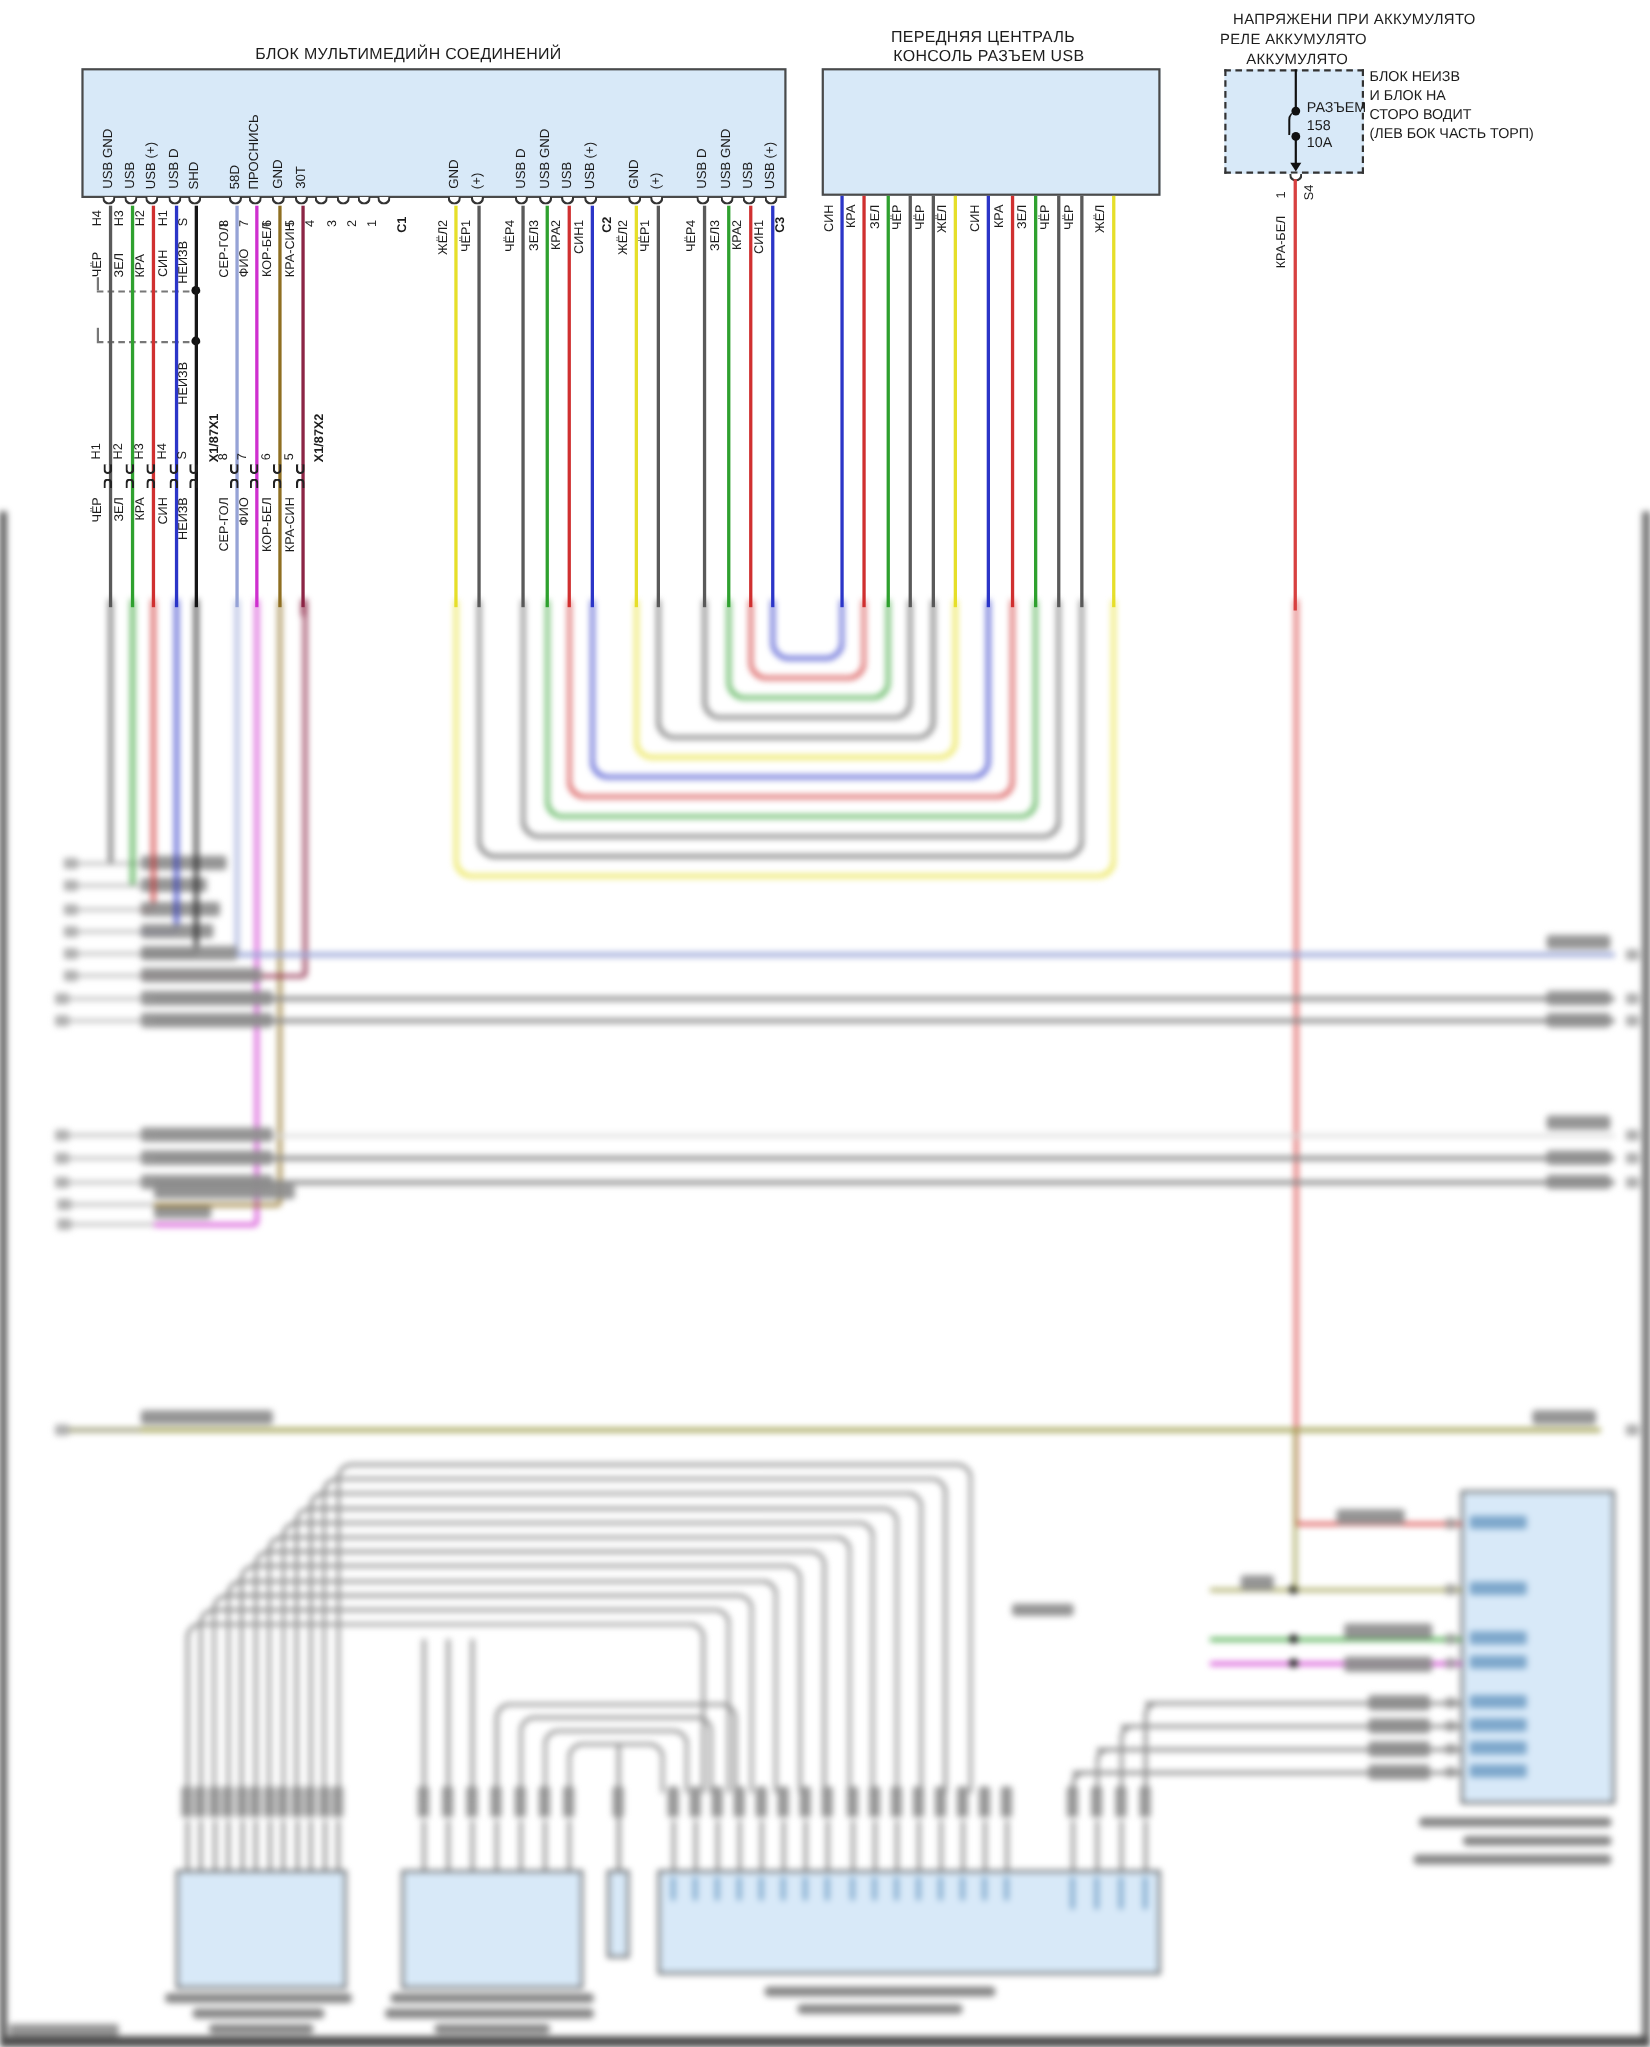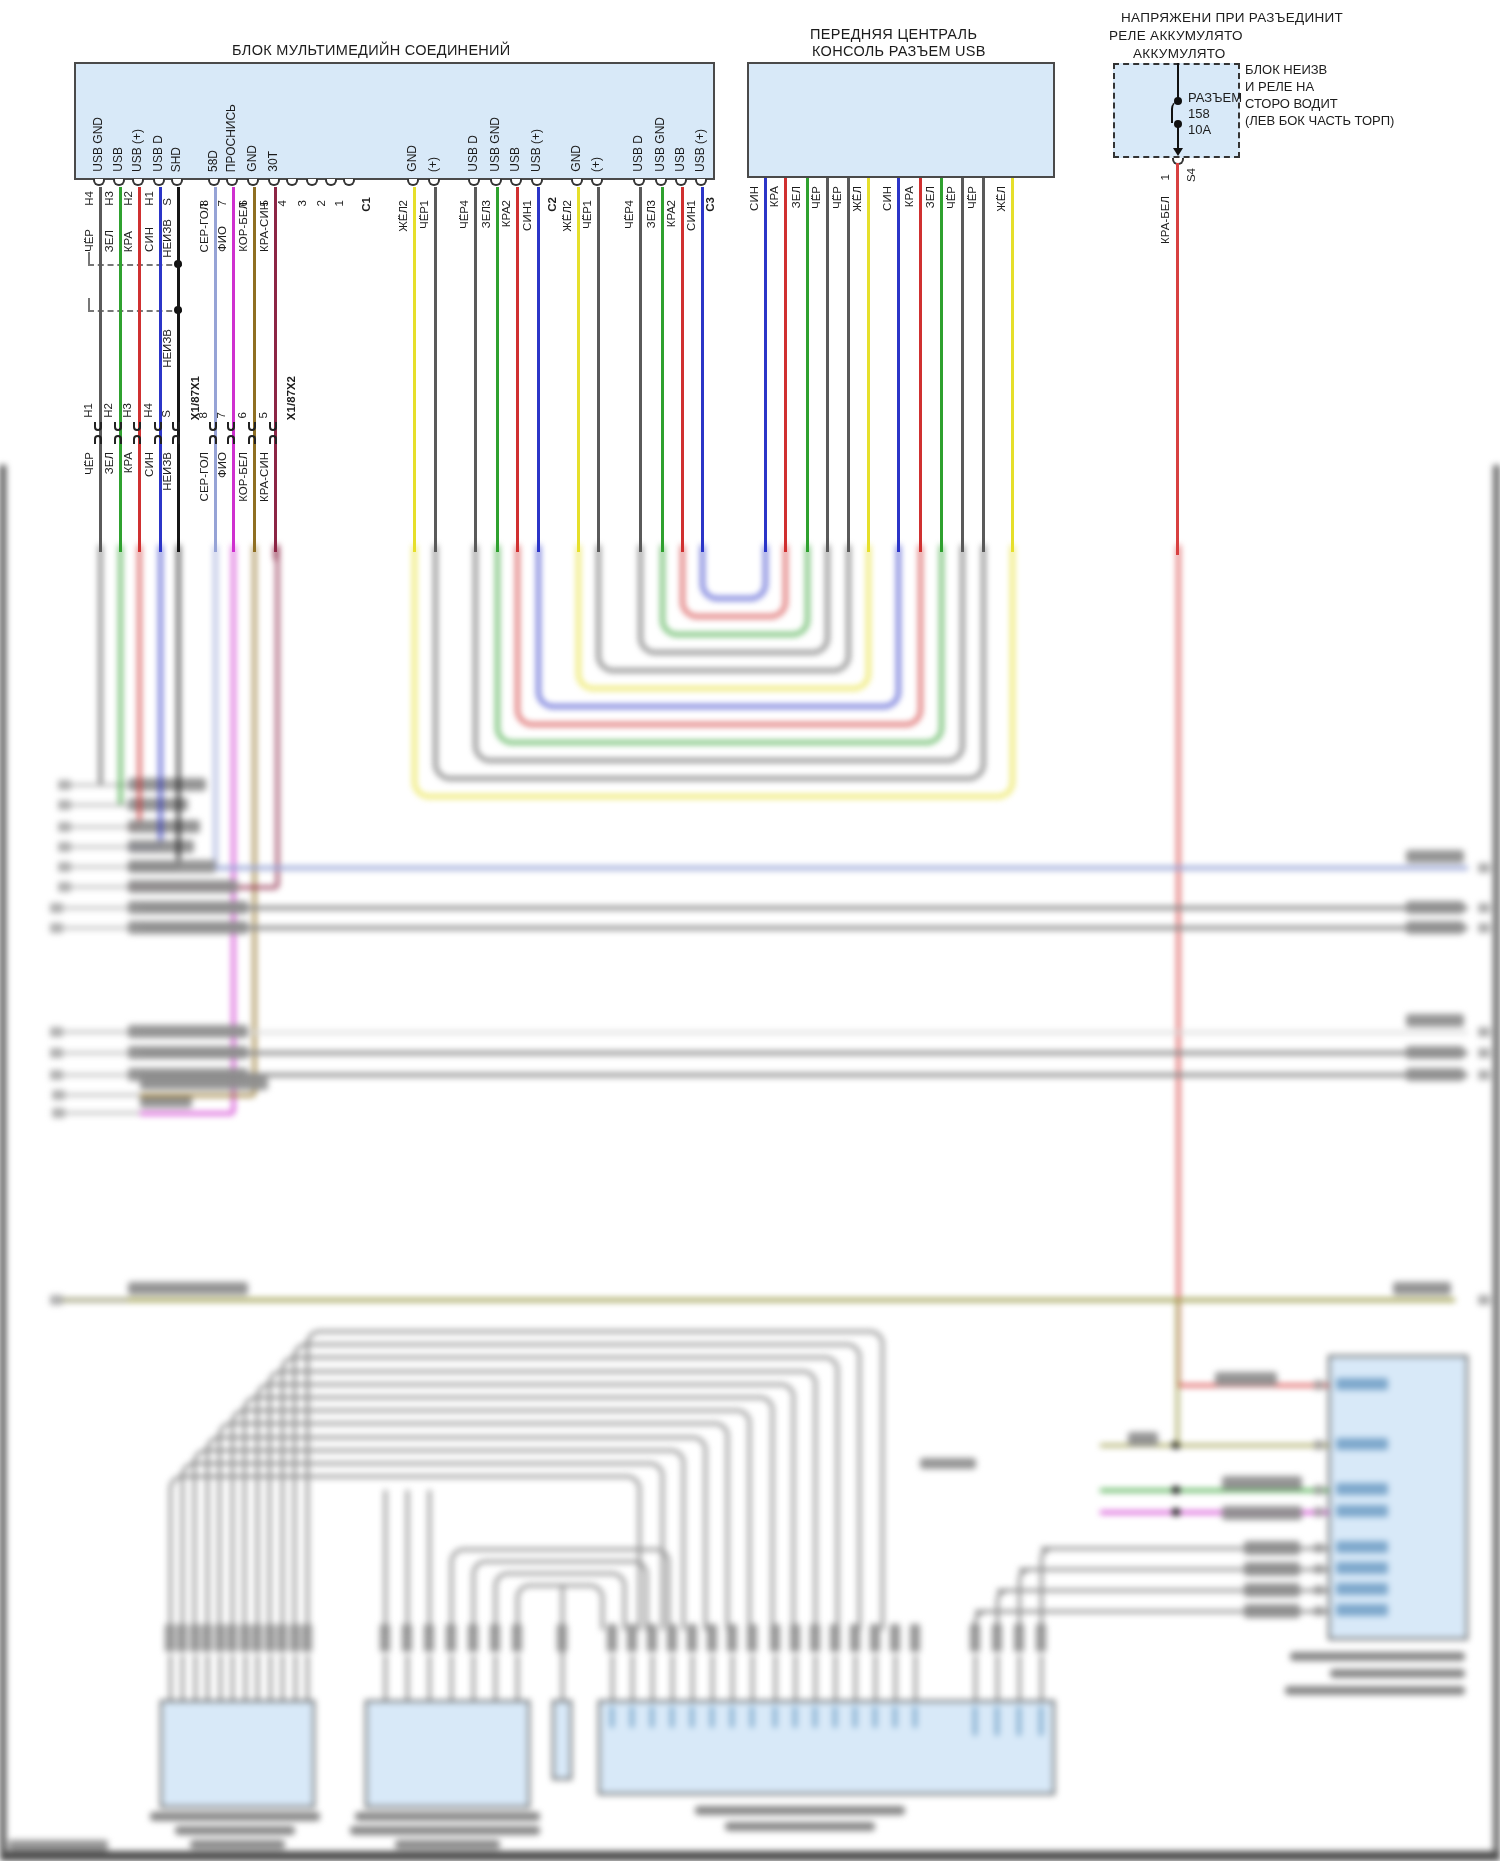--- a/index.html
+++ b/index.html
@@ -49,27 +49,27 @@
 
     <div class="title" style="left:232px;top:42px;">БЛОК МУЛЬТИМЕДИЙН СОЕДИНЕНИЙ</div>
 
     <div class="block" id="mm-block" style="left:74px;top:62px;width:641px;height:118px;"></div>
 
     <div class="title" style="left:810px;top:26px;">ПЕРЕДНЯЯ ЦЕНТРАЛЬ</div>
     <div class="title" style="left:812px;top:43px;">КОНСОЛЬ РАЗЪЕМ USB</div>
 
     <div class="block" id="console-block" style="left:747px;top:62px;width:308px;height:116px;"></div>
 
-    <div class="title" style="left:1121px;top:10px;font-size:13.5px;">НАПРЯЖЕНИ ПРИ РАЗЪЕДИНИТ</div>
+    <div class="title" style="left:1121px;top:10px;font-size:13.5px;">НАПРЯЖЕНИ ПРИ АККУМУЛЯТО</div>
     <div class="title" style="left:1109px;top:28px;font-size:13.5px;">РЕЛЕ АККУМУЛЯТО</div>
     <div class="title" style="left:1133px;top:46px;font-size:13.5px;">АККУМУЛЯТО</div>
 
     <div class="block-dashed" style="left:1113px;top:63px;width:127px;height:95px;"></div>
     <div class="fusetext" style="left:1245px;top:62px;">БЛОК НЕИЗВ</div>
-    <div class="fusetext" style="left:1245px;top:79px;">И РЕЛЕ НА</div>
+    <div class="fusetext" style="left:1245px;top:79px;">И БЛОК НА</div>
     <div class="fusetext" style="left:1245px;top:96px;">СТОРО ВОДИТ</div>
     <div class="fusetext" style="left:1245px;top:113px;">(ЛЕВ БОК ЧАСТЬ ТОРП)</div>
 
     <div class="wire" style="left:1177px;top:63px;width:2px;height:38px;background:#111;"></div>
     <div class="dot" style="left:1174px;top:97px;"></div>
     <div class="dot" style="left:1174px;top:120px;"></div>
     <div class="abs" style="left:1171px;top:101px;width:9px;height:22px;border-left:2px solid #111;border-radius:8px 0 6px 0;"></div>
     <div class="wire" style="left:1177px;top:126px;width:2px;height:24px;background:#111;"></div>
     <div class="arrowdown" style="left:1173px;top:148px;"></div>
     <div class="fusetext" style="left:1188px;top:90px;">РАЗЪЕМ</div>

